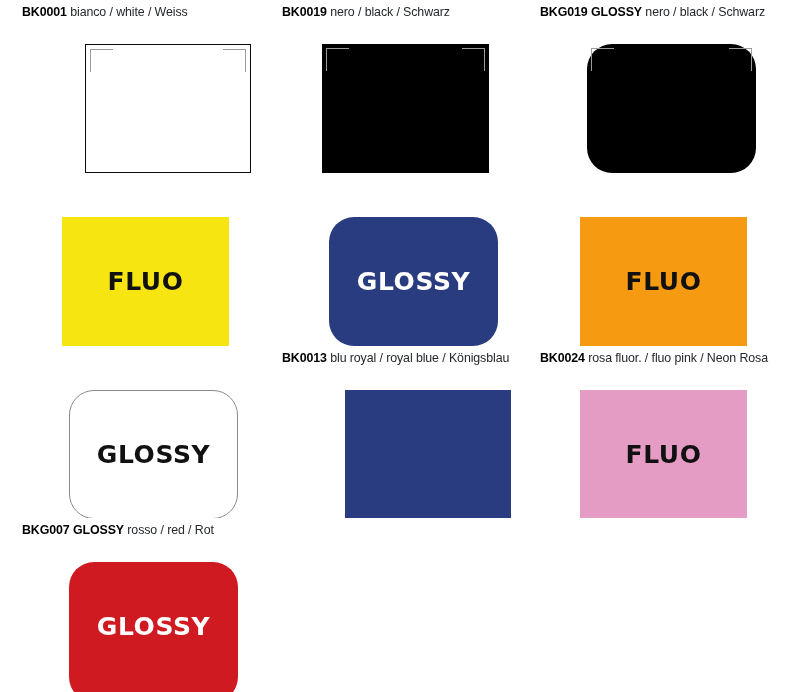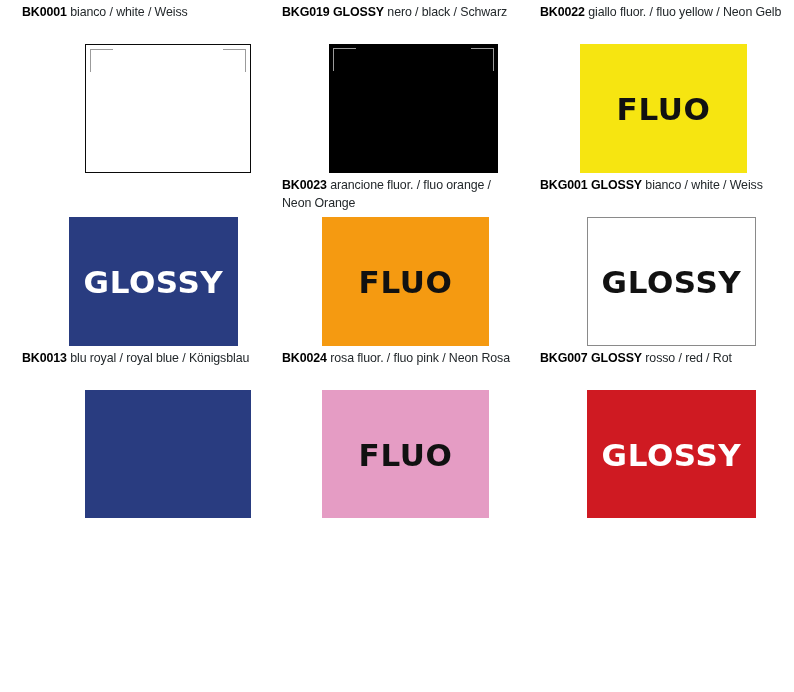--- a/index.html
+++ b/index.html
@@ -62,21 +62,21 @@
     top: 44px;
   }
   .chip {
     position: absolute;
     top: 0;
     height: 129px;
     box-sizing: border-box;
   }
   .cell-c1 .chip { left: 85px;  width: 166px; }
   .cell-c2 .chip { left: 62px;  width: 167px; }
-  .cell-c3 .chip { left: 69px;  width: 169px; }
+  .cell-c3 .chip { left: 69px;  width: 169px; border-radius: 25px; }
 
   
   .row-4 .chip { height: 140px; }
 
   
   .chip.outlined {
     border: 1px solid #0a0a0a;
   }
   .chip.outlined-soft {
     border: 1px solid #8a8a8a;
@@ -108,21 +108,21 @@
   .chip-label {
     position: absolute;
     left: 0;
     right: 0;
     top: 0;
     bottom: 0;
     display: flex;
     align-items: center;
     justify-content: center;
     font-weight: bold;
-    font-size: 31px;
+    font-size: 25px;
     letter-spacing: 0.6px;
     font-family: "DejaVu Sans", "Liberation Sans", sans-serif;
   }
   .row-4 .chip-label {
     
     bottom: 11px;
   }
   .chip-label.dark  { color: #111111; }
   .chip-label.light { color: #ffffff; }
 </style>
@@ -133,54 +133,60 @@
   <div class="swatch-grid">
       <div class="swatch-cell cell-c1 row-1">
         <div class="caption"><span class="code">BK0001</span><span class="desc"> bianco / white / Weiss</span></div>
         <div class="chip-wrap">
           <div class="chip outlined" style="background: rgb(255, 255, 255);">
             <span class="corner tl"></span>
             <span class="corner tr"></span>
           </div>
         </div>
       </div>
-      <div class="swatch-cell cell-c3 row-1">
-        <div class="caption"><span class="code">BKG019 GLOSSY</span><span class="desc"> nero / black / Schwarz</span></div>
+      <div class="swatch-cell cell-c2 row-1">
+        <div class="caption"><span class="code">BK0019</span><span class="desc"> nero / black / Schwarz</span></div>
         <div class="chip-wrap">
           <div class="chip" style="background: rgb(0, 0, 0);">
             <span class="corner tl"></span>
             <span class="corner tr"></span>
           </div>
         </div>
       </div>
+      <div class="swatch-cell cell-c3 row-1">
+        <div class="caption"><span class="code">BKG019 GLOSSY</span><span class="desc"> nero / black / Schwarz</span></div>
+        <div class="chip-wrap">
+          <div class="chip" style="background: rgb(0, 0, 0);">
+            <span class="corner tl"></span>
+            <span class="corner tr"></span>
+          </div>
+        </div>
+      </div>
       <div class="swatch-cell cell-c2 row-2">
-        <div class="caption"><span class="code">BK0022</span><span class="desc"> giallo fluor. / fluo yellow / Neon Gelb</span></div>
         <div class="chip-wrap">
           <div class="chip" style="background: rgb(246, 229, 17);">
             <div class="chip-label dark">FLUO</div>
           </div>
         </div>
       </div>
       <div class="swatch-cell cell-c3 row-2">
         <div class="chip-wrap">
           <div class="chip" style="background: rgb(41, 60, 128);">
             <div class="chip-label light">GLOSSY</div>
           </div>
         </div>
       </div>
       <div class="swatch-cell cell-c2 row-3">
-        <div class="caption"><span class="code">BK0023</span><span class="desc"> arancione fluor. / fluo orange / Neon Orange</span></div>
         <div class="chip-wrap">
           <div class="chip" style="background: rgb(245, 154, 17);">
             <div class="chip-label dark">FLUO</div>
           </div>
         </div>
       </div>
       <div class="swatch-cell cell-c3 row-3">
-        <div class="caption"><span class="code">BKG001 GLOSSY</span><span class="desc"> bianco / white / Weiss</span></div>
         <div class="chip-wrap">
           <div class="chip outlined-soft" style="background: rgb(255, 255, 255);">
             <div class="chip-label dark">GLOSSY</div>
           </div>
         </div>
       </div>
       <div class="swatch-cell cell-c1 row-4">
         <div class="caption"><span class="code">BK0013</span><span class="desc"> blu royal / royal blue / Königsblau</span></div>
         <div class="chip-wrap">
           <div class="chip" style="background: rgb(41, 60, 128);"></div>

